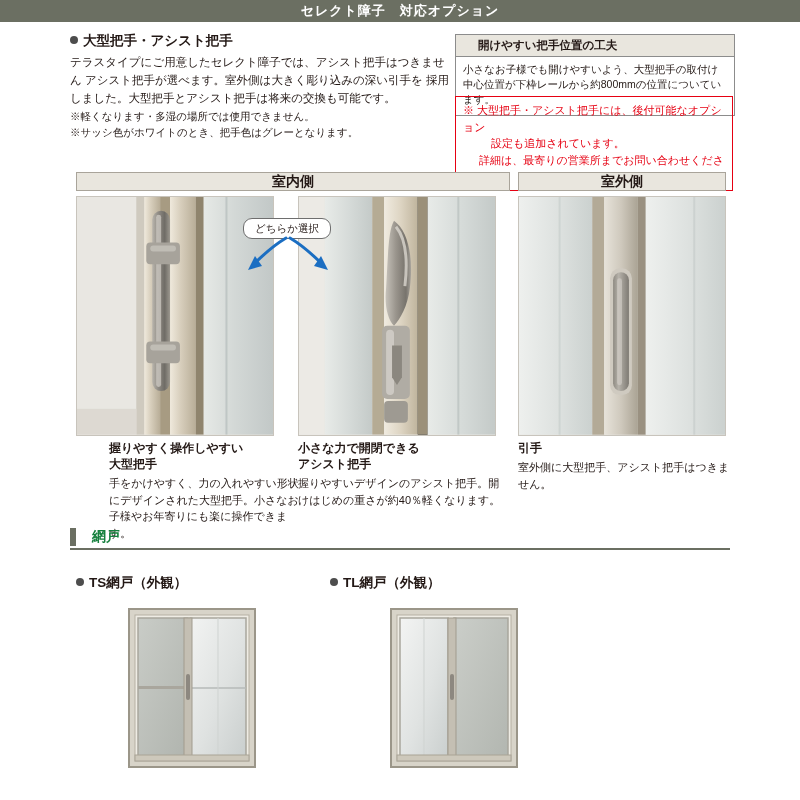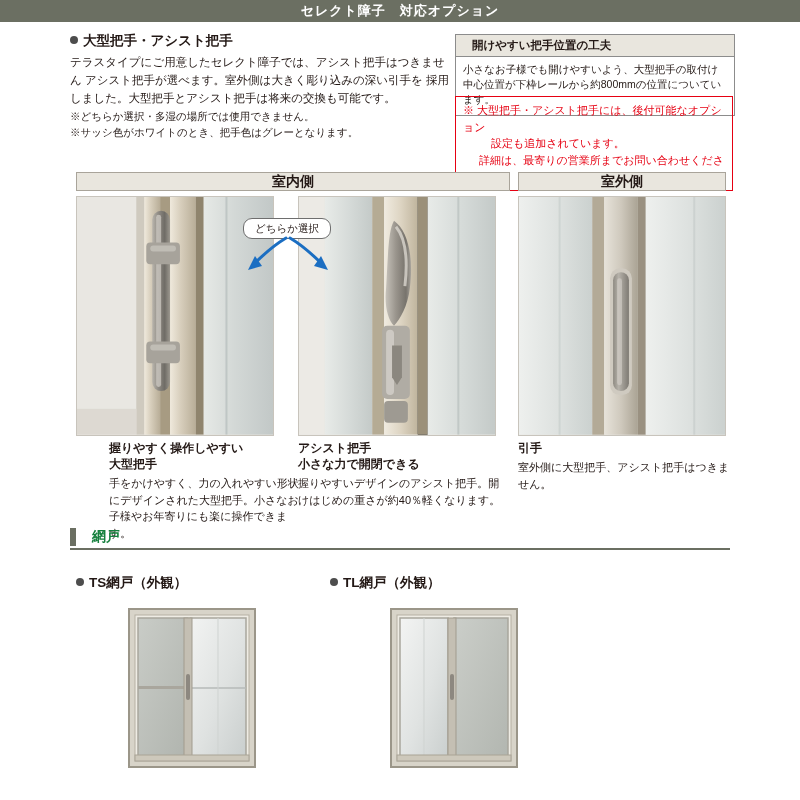--- a/index.html
+++ b/index.html
@@ -73,21 +73,21 @@
     left: 455px; top: 34px;
     width: 278px;
     border: 1px solid #8c8c8c;
     background: #ffffff;
   }
   #callout-box .callout-title {
     background: #e9e6de;
     border-bottom: 1px solid #8c8c8c;
     font-size: 11.5px;
     font-weight: bold;
-    padding: 3px 16px;
+    padding: 3px 22px;
     color: #231815;
   }
   #callout-box .callout-body {
     font-size: 10.5px;
     line-height: 1.45;
     padding: 5px 7px 7px 7px;
   }
 
   
   #warning-box {
@@ -215,21 +215,21 @@
 <div class="header-bar">
   <span>セレクト障子　対応オプション</span>
 </div>
 
 <div id="lead-block">
   <div class="section-heading">
     <span class="bullet-dot"></span>
     <span>大型把手・アシスト把手</span>
   </div>
   <div class="body-text">テラスタイプにご用意したセレクト障子では、アシスト把手はつきません アシスト把手が選べます。室外側は大きく彫り込みの深い引手を 採用しました。大型把手とアシスト把手は将来の交換も可能です。</div>
-  <div class="note-text" style="margin-top:2px;">※どちらか選択・多湿の場所では使用できません。</div>
+  <div class="note-text" style="margin-top:2px;">※軽くなります・多湿の場所では使用できません。</div>
   <div class="note-text">※サッシ色がホワイトのとき、把手色はグレーとなります。</div>
 </div>
 
 <div id="callout-box">
   <div class="callout-title">開けやすい把手位置の工夫</div>
   <div class="callout-body">小さなお子様でも開けやすいよう、大型把手の取付け中心位置が下枠レールから約800mmの位置についています。</div>
 </div>
 
 <div id="warning-box">
   <div>※ 大型把手・アシスト把手には、後付可能なオプション</div>
@@ -370,22 +370,22 @@
   <path d="M90 34 L83 20 L76 30 Z" fill="#1b6ec2"></path>
 </svg>
 
 <div id="caption-1">
   <div class="caption-title">握りやすく操作しやすい</div>
   <div class="caption-title">大型把手</div>
   <div class="caption-body">手をかけやすく、力の入れやすい形状にデザインされた大型把手。小さなお子様やお年寄りにも楽に操作できます。</div>
 </div>
 
 <div id="caption-2">
+  <div class="caption-title">小さな力で開閉できる</div>
   <div class="caption-title">アシスト把手</div>
-  <div class="caption-title">小さな力で開閉できる</div>
   <div class="caption-body">握りやすいデザインのアシスト把手。開けはじめの重さが約40％軽くなります。</div>
 </div>
 
 <div id="caption-3">
   <div class="caption-title">引手</div>
   <div class="caption-body">室外側に大型把手、アシスト把手はつきません。</div>
 </div>
 
 <div id="amido-heading">
   <span>網戸</span>

